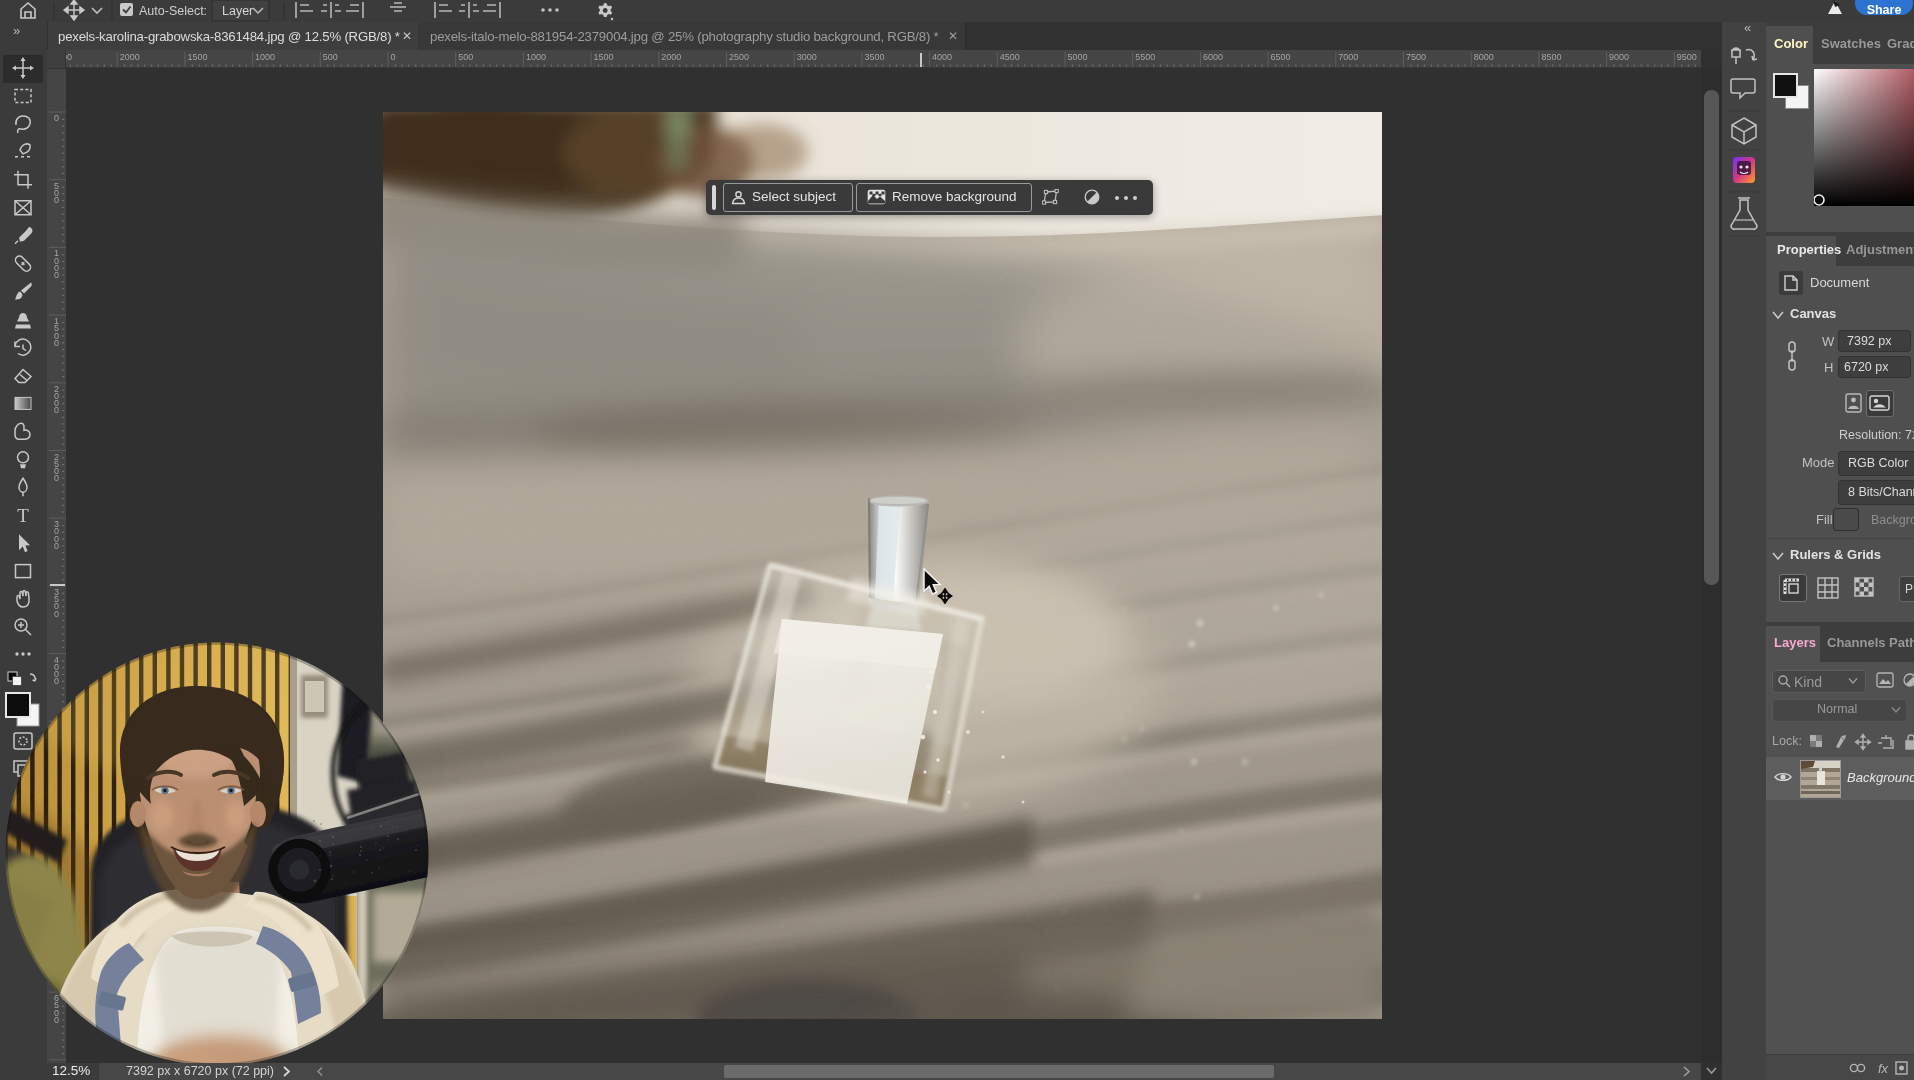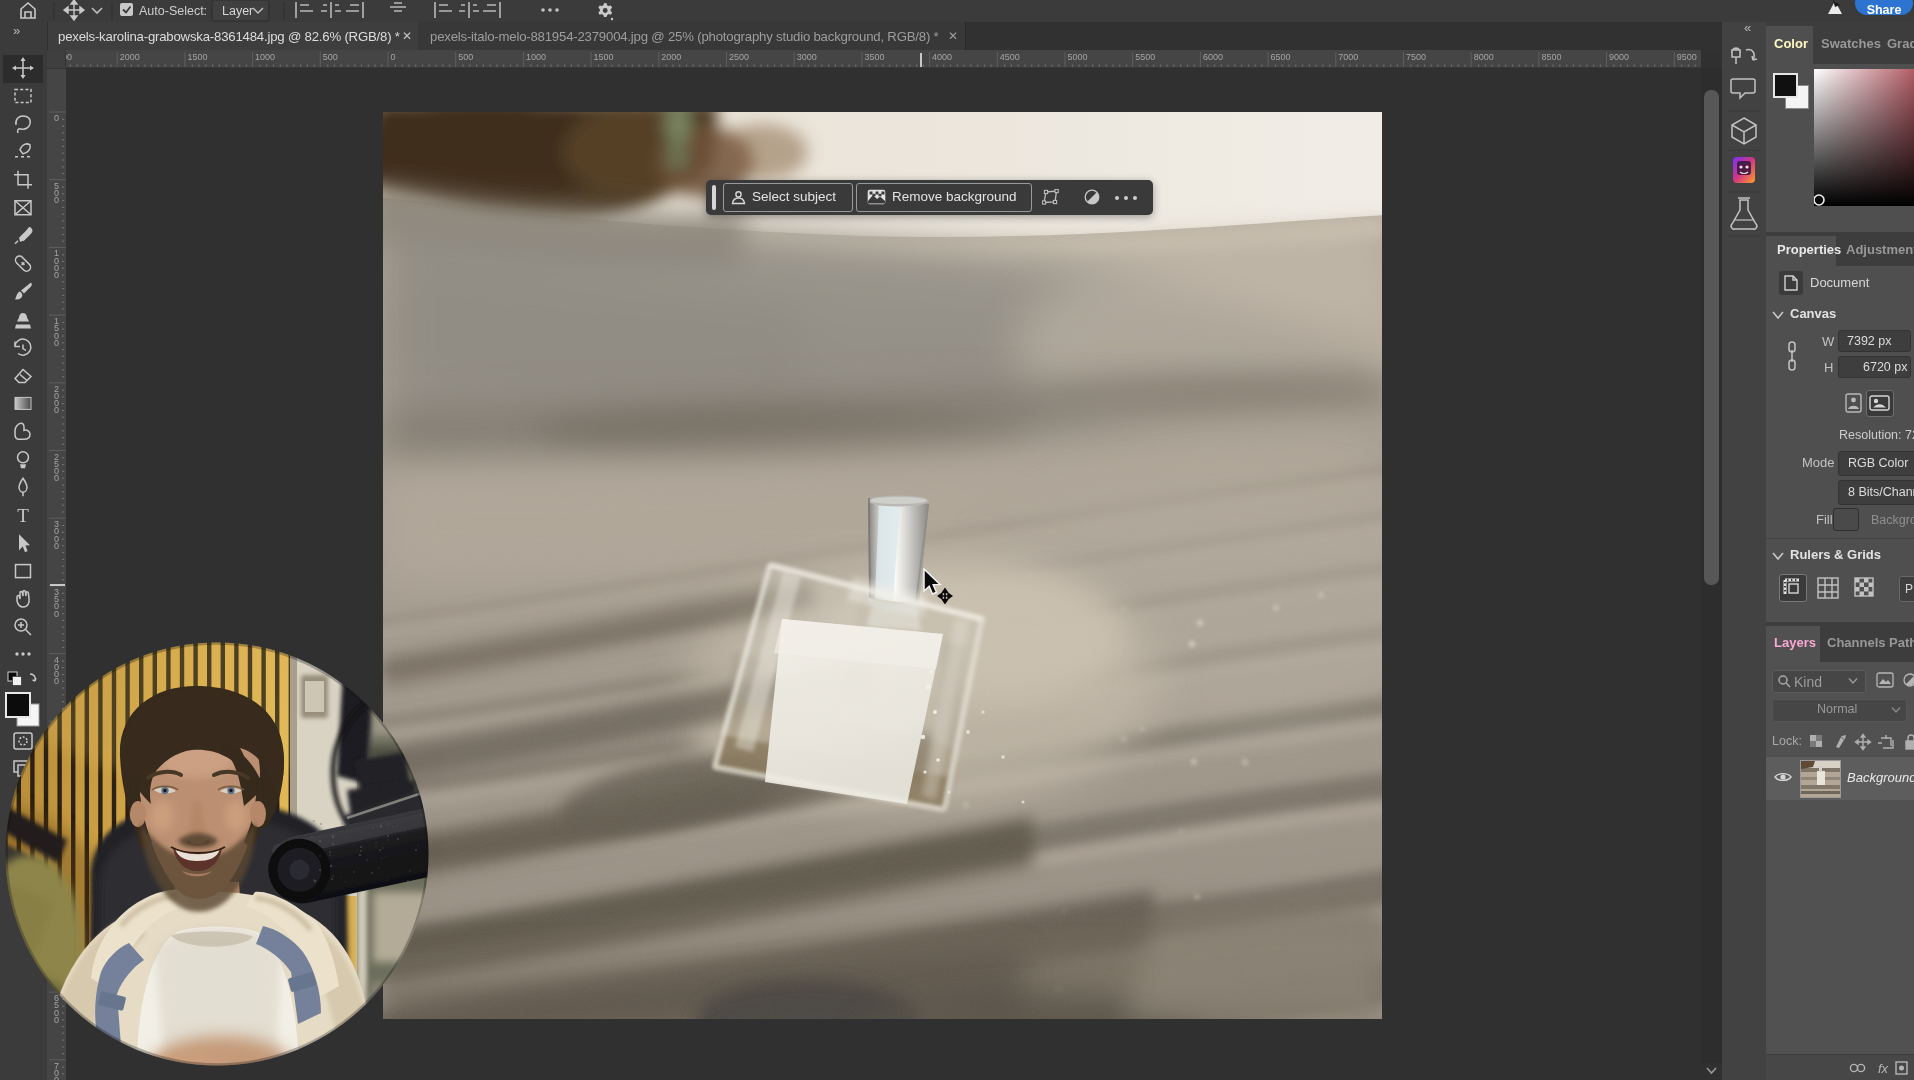--- a/index.html
+++ b/index.html
@@ -216,21 +216,21 @@
           <circle cx="557" cy="10" r="1.8"></circle>
  </g>
  <g fill="#c9c9c9">
   <path d="M604,3.2 a6.8,6.8 0 0 1 2.5,0 l0.7,2 a5,5 0 0 1 1.6,0.9 l2-0.6 a6.8,6.8 0 0 1 1.3,2.2 l-1.5,1.5 a5,5 0 0 1 0,1.8 l1.5,1.5 a6.8,6.8 0 0 1 -1.3,2.2 l-2-0.6 a5,5 0 0 1 -1.6,0.9 l-0.7,2 a6.8,6.8 0 0 1 -2.5,0 l-0.7,-2 a5,5 0 0 1 -1.6,-0.9 l-2,0.6 a6.8,6.8 0 0 1 -1.3,-2.2 l1.5,-1.5 a5,5 0 0 1 0,-1.8 l-1.5,-1.5 a6.8,6.8 0 0 1 1.3,-2.2 l2,0.6 a5,5 0 0 1 1.6,-0.9 Z"></path>
   <circle cx="605.2" cy="10.5" r="2.4" fill="#3b3b3b"></circle>
   <circle cx="612" cy="19" r="1.2"></circle>
  </g>
 </svg></div>
 <div class="abs" style="left:47px;top:22px;width:1675px;height:28px;background:#313131;">
  <div class="abs" style="left:1px;top:0;width:370px;height:28px;background:#3e3e3e;border-right:1px solid #292929;color:#dcdcdc;font-size:13.2px;line-height:29px;white-space:nowrap;overflow:hidden;">
-   <span style="margin-left:10px;letter-spacing:-0.2px;">pexels-karolina-grabowska-8361484.jpg @ 82.6% (RGB/8) *</span>
+   <span style="margin-left:10px;letter-spacing:-0.2px;">pexels-karolina-grabowska-8361484.jpg @ 12.5% (RGB/8) *</span>
    <span style="position:absolute;right:6px;top:0px;color:#c6c6c6;font-size:12px;">✕</span>
  </div>
  <div class="abs" style="left:371px;top:0;width:547px;height:28px;background:#383838;border-right:1px solid #292929;color:#9d9d9d;font-size:13.2px;line-height:29px;white-space:nowrap;overflow:hidden;">
    <span style="margin-left:12px;letter-spacing:-0.2px;">pexels-italo-melo-881954-2379004.jpg @ 25% (photography studio background, RGB/8) *</span>
    <span style="position:absolute;right:7px;top:0px;font-size:12px;">✕</span>
  </div>
 </div>
 <div class="abs" style="left:0;top:22px;width:47px;height:1058px;background:#3b3b3b;border-right:1px solid #2f2f2f;">
       <div class="abs" style="left:13px;top:1px;color:#b9b9b9;font-size:13px;">»</div>
       <svg width="47" height="1058" viewBox="0 0 47 1058" style="position:absolute;left:0;top:0;">
@@ -1045,20 +1045,35 @@
               </g>
             </g>
             <path d="M340,424 C350,390 372,360 404,344 L424,352 L424,424 Z" fill="#2b2b2e" filter="url(#wb2)" opacity="0.9"></path>
             <path d="M330,424 C342,396 360,372 386,358" stroke="#17171a" stroke-width="7" fill="none" filter="url(#wb2)"></path>
             <ellipse cx="218" cy="428" rx="72" ry="34" fill="#c49a79" filter="url(#wb8)"></ellipse>
             <ellipse cx="180" cy="436" rx="46" ry="24" fill="#cda07e" filter="url(#wb8)"></ellipse>
           </g>
           <circle cx="212" cy="212" r="210.5" fill="none" stroke="#151515" stroke-width="2.5" opacity="0.3"></circle>
         </g>
       </svg></div>
+<div class="abs" style="left:47px;top:1063px;width:1654px;height:17px;background:#474747;z-index:30;">
+ <div class="abs" style="left:0;top:0;width:52px;height:17px;background:#3b3b3b;"></div>
+ <div class="abs" style="left:5px;top:0px;color:#ececec;font-size:13.5px;">12.5%</div>
+ <div class="abs" style="left:79px;top:1px;color:#d3d3d3;font-size:12.5px;">7392 px x 6720 px (72 ppi)</div>
+ <svg class="abs" style="left:234px;top:2px;" width="12" height="13">
+        <path d="M3,2 L8,6.5 L3,11" stroke="#d8d8d8" stroke-width="1.7" fill="none"></path>
+      </svg>
+ <svg class="abs" style="left:268px;top:3px;" width="10" height="11">
+        <path d="M7,1.5 L3,5.5 L7,9.5" stroke="#8f8f8f" stroke-width="1.5" fill="none"></path>
+      </svg>
+ <div class="abs" style="left:677px;top:2px;width:550px;height:13px;background:#6b6b6b;border-radius:2px;"></div>
+ <svg class="abs" style="left:1634px;top:2px;" width="12" height="13">
+        <path d="M3,2 L8,6.5 L3,11" stroke="#9f9f9f" stroke-width="1.6" fill="none"></path>
+      </svg>
+</div>
 <div class="abs" style="left:1722px;top:22px;width:192px;height:1058px;background:#4d4d4d;"></div>
 <div class="abs" style="left:1722px;top:22px;width:44px;height:1058px;background:#424242;border-right:1px solid #3a3a3a;"></div>
 <div class="abs" style="left:1744px;top:22px;width:20px;height:12px;color:#b5b5b5;font-size:13px;line-height:12px;">«</div>
 <svg class="abs" style="left:1722px;top:22px;" width="44" height="260" viewBox="0 0 44 260">
 <g stroke="#c2c2c2" fill="none" stroke-width="1.5">
  <path d="M14,26 L14,42 M14,26 a4,4 0 1 0 0.01,0" fill="none"></path>
  <rect x="10" y="28" width="8" height="7" fill="#424242" stroke="#c2c2c2"></rect>
  <path d="M24,28 C31,26 34,32 31,38 M31,38 l-1,-4 M31,38 l4,-1"></path>
  <path d="M11,57 h20 a2,2 0 0 1 2,2 v10 a2,2 0 0 1 -2,2 h-8 l-5,5 v-5 h-7 a2,2 0 0 1 -2,-2 v-10 a2,2 0 0 1 2,-2 Z"></path>
 </g>
@@ -1121,21 +1136,21 @@
       <path d="M9,1 L9,5 L13,5" fill="none" stroke="#d0d0d0" stroke-width="1.4"></path>
     </svg>
     <div class="abs" style="left:1810px;top:275px;width:80px;height:20px;color:#d8d8d8;font-size:13px;">Document</div>
 <svg class="abs" style="left:1772px;top:310px;" width="12" height="10">
       <path d="M1,2 L6,8 L11,2" stroke="#c9c9c9" stroke-width="1.6" fill="none"></path>
     </svg>
 <div class="abs" style="left:1790px;top:306px;width:70px;height:18px;color:#e2e2e2;font-size:13px;font-weight:bold;">Canvas</div>
 <div class="abs" style="left:1822px;top:334px;width:16px;height:16px;color:#c2c2c2;font-size:13px;">W</div>
 <div class="abs" style="left:1838px;top:330px;width:71px;height:20px;background:#3e3e3e;border:1px solid #333;border-radius:3px;color:#dcdcdc;font-size:12.5px;line-height:20px;"><span style="margin-left:8px;">7392 px</span></div>
 <div class="abs" style="left:1824px;top:360px;width:16px;height:16px;color:#c2c2c2;font-size:13px;">H</div>
-<div class="abs" style="left:1838px;top:356px;width:71px;height:20px;background:#3e3e3e;border:1px solid #333;border-radius:3px;color:#dcdcdc;font-size:12.5px;line-height:20px;"><span style="margin-left:24px;">6720 px</span></div>
+<div class="abs" style="left:1838px;top:356px;width:71px;height:20px;background:#3e3e3e;border:1px solid #333;border-radius:3px;color:#dcdcdc;font-size:12.5px;line-height:20px;"><span style="margin-left:5px;">6720 px</span></div>
 <svg class="abs" style="left:1785px;top:340px;" width="14" height="32" viewBox="0 0 14 32">
 <g stroke="#c2c2c2" stroke-width="1.5" fill="none">
 <rect x="4" y="2" width="6" height="10" rx="3"></rect>
         <rect x="4" y="20" width="6" height="10" rx="3"></rect>
         <path d="M7,10 L7,22"></path>
       </g>
     </svg>
     <svg class="abs" style="left:1845px;top:393px;" width="17" height="20" viewBox="0 0 17 20">
 <rect x="1" y="1" width="15" height="18" rx="2" fill="none" stroke="#b9b9b9" stroke-width="1.4"></rect>
 <circle cx="8.5" cy="7" r="2.4" fill="#b9b9b9"></circle>

